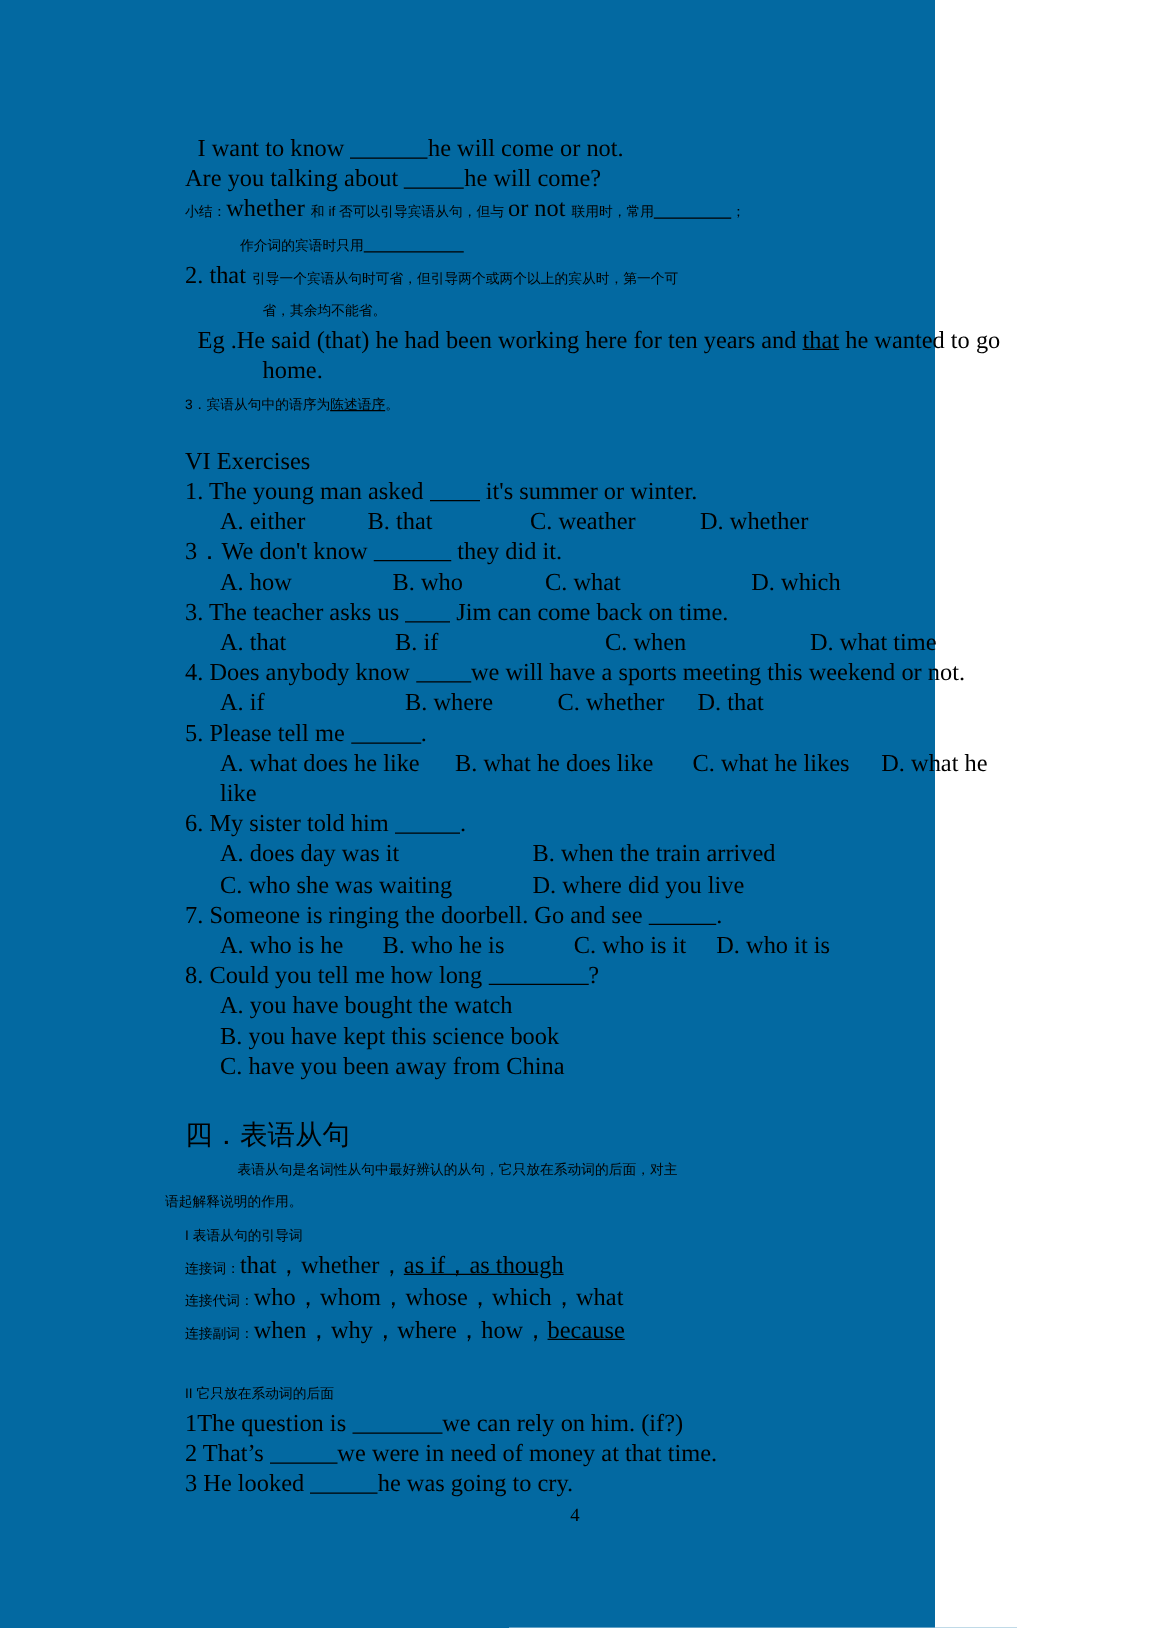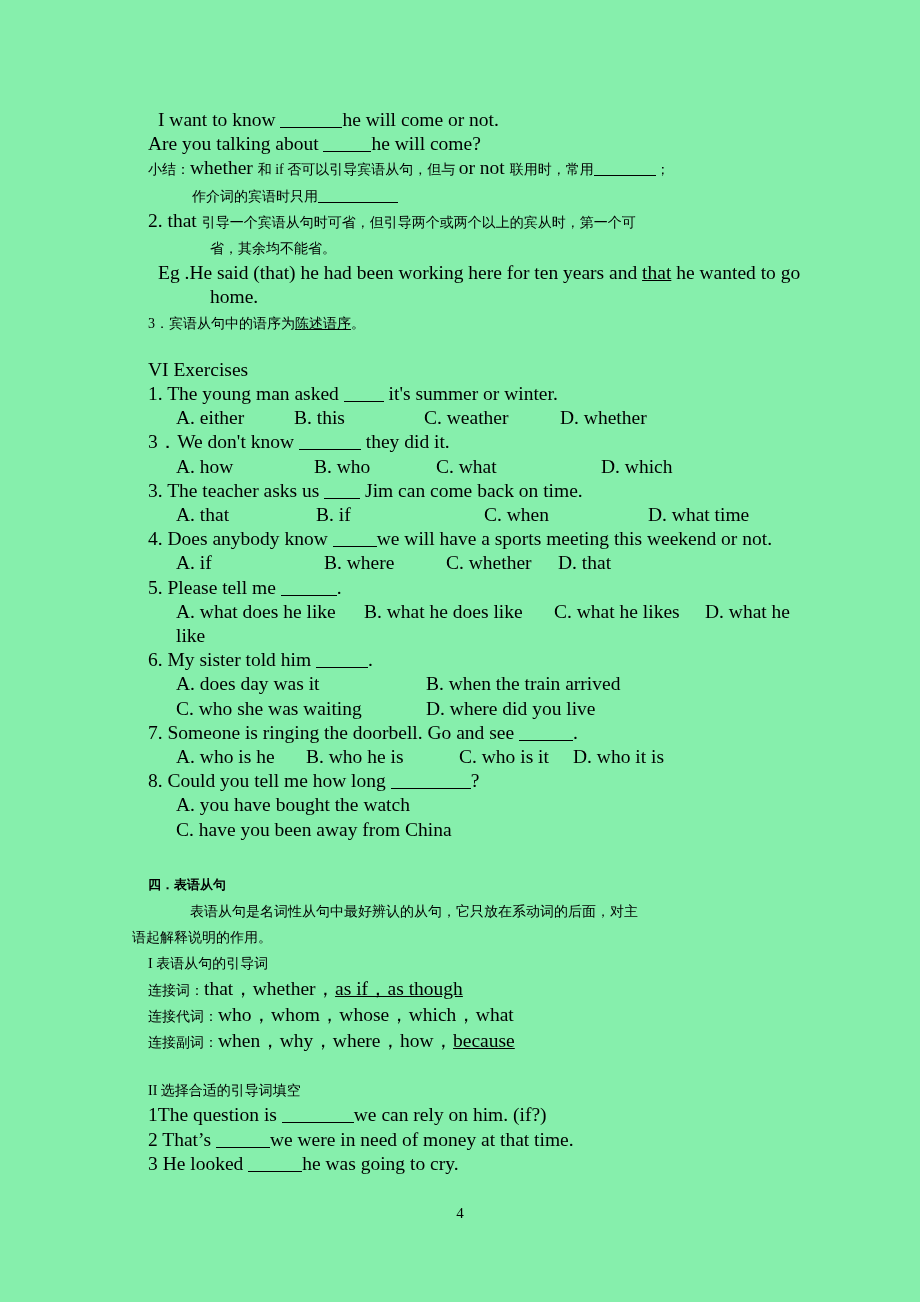--- a/index.html
+++ b/index.html
@@ -11,39 +11,39 @@
     width: 920px;
     height: 1302px;
     position: relative;
     font-family: "Liberation Serif", "DejaVu Serif", serif;
     color: #000000;
     overflow: hidden;
   }
   .page {
     position: absolute;
     left: 0; top: 0;
-    width: 920px;
+    width: 748px;
     height: 1302px;
-    background: #86efac;
+    background: #0369a1;
   }
   .content {
     position: absolute;
     left: 148px;
     top: 108px;
     width: 660px;
   }
   .ln {
     font-size: 19.5px;
     line-height: 24.2px;
     white-space: pre-wrap;
     letter-spacing: 0px;
   }
   .cjk {
-    font-family: Liberation Serif, serif;
-    font-size: 14px;
+    font-family: Liberation Sans, sans-serif;
+    font-size: 11px;
   }
   .indent1 { padding-left: 10px; }
   .indent2 { padding-left: 28px; }
   .indent3 { padding-left: 44px; }
   .indent4 { padding-left: 62px; }
   .u { text-decoration: underline; }
   .blank {
     display: inline-block;
     border-bottom: 1px solid #000;
     vertical-align: baseline;
@@ -57,22 +57,22 @@
   .b10 { width: 36px; }
   .b11 { width: 44px; }
   .b12 { width: 56px; }
   .b13 { width: 52px; }
   .b14 { width: 72px; }
   .b16 { width: 54px; }
   .gap-md { height: 22px; }
   .gap-lg { height: 30px; }
   .heading-cjk {
     font-family: "DejaVu Sans", "Liberation Sans", sans-serif;
-    font-weight: bold;
-    font-size: 13px;
+    font-weight: normal;
+    font-size: 22px;
     line-height: 26px;
   }
   .page-num {
     position: absolute;
     left: 0;
     top: 1205px;
     width: 920px;
     text-align: center;
     font-size: 15px;
     font-family: "Liberation Serif", "DejaVu Serif", serif;
@@ -98,21 +98,21 @@
     <div class="ln indent1"><span>Eg .He said (that) he had been working here for ten years and </span><span class="u">that</span><span> he wanted to go</span></div>
     <div class="ln indent4"><span>home.</span></div>
 
     <div class="ln"><span class="cjk">3．宾语从句中的语序为</span><span class="cjk u">陈述语序</span><span class="cjk">。</span></div>
 
     <div class="gap-md"></div>
 
     <div class="ln">VI Exercises</div>
 
     <div class="ln"><span>1. The young man asked </span><span class="blank b7"></span><span> it's summer or winter.</span></div>
-    <div class="ln indent2"><span style="display:inline-block;width:118px">A. either</span><span style="display:inline-block;width:130px">B. this</span><span style="display:inline-block;width:136px">C. weather</span><span>D. whether</span></div>
+    <div class="ln indent2"><span style="display:inline-block;width:118px">A. either</span><span style="display:inline-block;width:130px">B. that</span><span style="display:inline-block;width:136px">C. weather</span><span>D. whether</span></div>
 
     <div class="ln"><span>3．We don't know </span><span class="blank b8"></span><span> they did it.</span></div>
     <div class="ln indent2"><span style="display:inline-block;width:138px">A. how</span><span style="display:inline-block;width:122px">B. who</span><span style="display:inline-block;width:165px">C. what</span><span>D. which</span></div>
 
     <div class="ln"><span>3. The teacher asks us </span><span class="blank b10"></span><span> Jim can come back on time.</span></div>
     <div class="ln indent2"><span style="display:inline-block;width:140px">A. that</span><span style="display:inline-block;width:168px">B. if</span><span style="display:inline-block;width:164px">C. when</span><span>D. what time</span></div>
 
     <div class="ln"><span>4. Does anybody know </span><span class="blank b11"></span><span>we will have a sports meeting this weekend or not.</span></div>
     <div class="ln indent2"><span style="display:inline-block;width:148px">A. if</span><span style="display:inline-block;width:122px">B. where</span><span style="display:inline-block;width:112px">C. whether</span><span>D. that</span></div>
 
@@ -121,39 +121,40 @@
 
     <div class="ln"><span>6. My sister told him </span><span class="blank b13"></span><span>.</span></div>
     <div class="ln indent2"><span style="display:inline-block;width:250px">A. does day was it</span><span>B. when the train arrived</span></div>
     <div class="ln indent2"><span style="display:inline-block;width:250px">C. who she was waiting</span><span>D. where did you live</span></div>
 
     <div class="ln"><span>7. Someone is ringing the doorbell. Go and see </span><span class="blank b16"></span><span>.</span></div>
     <div class="ln indent2"><span style="display:inline-block;width:130px">A. who is he</span><span style="display:inline-block;width:153px">B. who he is</span><span style="display:inline-block;width:114px">C. who is it</span><span>D. who it is</span></div>
 
     <div class="ln"><span>8. Could you tell me how long </span><span class="blank b9"></span><span>?</span></div>
     <div class="ln indent2">A. you have bought the watch</div>
+    <div class="ln indent2">B. you have kept this science book</div>
     <div class="ln indent2">C. have you been away from China</div>
 
     <div class="gap-lg"></div>
 
     <div class="heading-cjk">四．表语从句</div>
     <div class="ln" style="padding-left:42px"><span class="cjk">表语从句是名词性从句中最好辨认的从句，它只放在系动词的后面，对主</span></div>
     <div class="ln" style="margin-left:-16px"><span class="cjk">语起解释说明的作用。</span></div>
 
     <div class="ln"><span class="cjk">I 表语从句的引导词</span></div>
 
     <div class="ln"><span class="cjk">连接词：</span><span>that，whether，</span><span class="u">as if，as though</span></div>
 
     <div class="ln"><span class="cjk">连接代词：</span><span>who，whom，whose，which，what</span></div>
 
     <div class="ln"><span class="cjk">连接副词：</span><span>when，why，where，how，</span><span class="u">because</span></div>
 
     <div class="gap-md"></div>
 
-    <div class="ln"><span class="cjk">II 选择合适的引导词填空</span></div>
+    <div class="ln"><span class="cjk">II 它只放在系动词的后面</span></div>
 
     <div class="ln"><span>1The question is </span><span class="blank b14"></span><span>we can rely on him. (if?)</span></div>
     <div class="ln"><span>2 That’s </span><span class="blank b16"></span><span>we were in need of money at that time.</span></div>
     <div class="ln"><span>3 He looked </span><span class="blank b16"></span><span>he was going to cry.</span></div>
 
   </div>
 
   <div class="page-num">4</div>
 </div>
 

